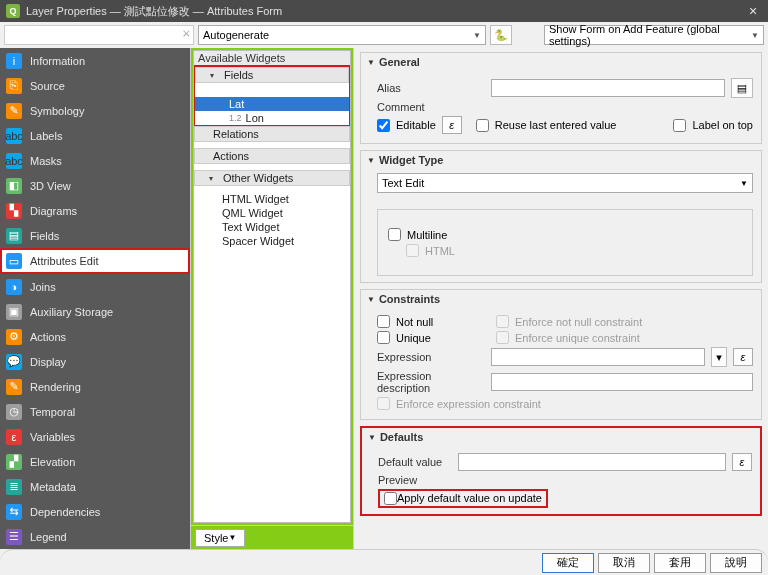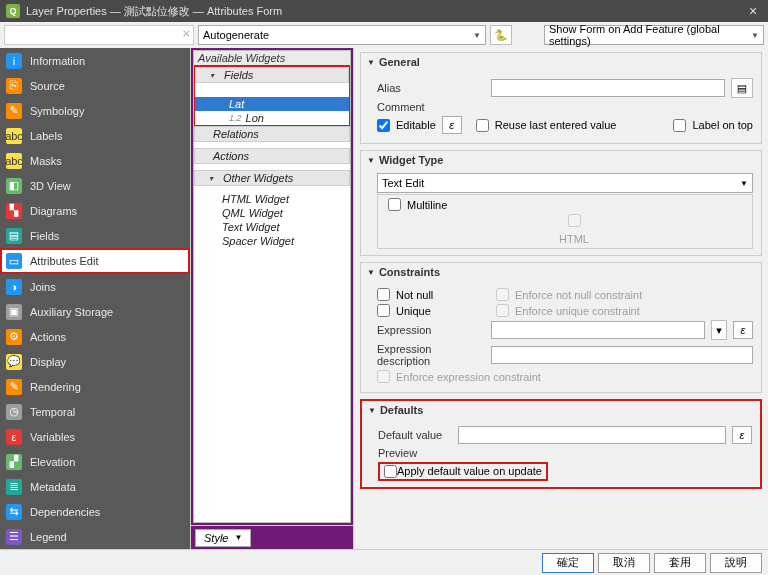--- a/index.html
+++ b/index.html
@@ -13,53 +13,53 @@
 .search-x { position:absolute; right:3px; top:2px; color:#aaa; font-size:11px; cursor:pointer;}
 .combo { flex: 1; height: 20px; border: 1px solid #aaa; background: #fff; display: flex; align-items: center; padding: 0 4px; }
 .combo .arrow { margin-left: auto; font-size: 8px; color: #555; }
 .iconbtn { width: 22px; height: 20px; border: 1px solid #bbb; background: #fdfdfd; display:flex;align-items:center;justify-content:center;cursor:pointer;}
 .mainrow { flex: 1; display: flex; min-height: 0; }
 .sidebar { width: 190px; background: #595959; color: #e8e8e8; overflow-y: auto; }
 .side-item { height: 25px; display: flex; align-items: center; padding: 0 6px; gap: 8px; cursor: pointer; }
 .side-item.selected { background: #fff; color: #333; border: 2px solid #cc1b1b; height:26px; padding:0 4px;}
 .side-icon { width: 16px; height: 16px; display: inline-flex; align-items: center; justify-content: center; font-size: 11px; border-radius:2px; }
 .ic-blue { background:#2196f3; color:#fff; }
-.ic-yellow { background:#fde047; color:#333; }
+.ic-yellow { background:#0ea5e9; color:#333; }
 .ic-green { background:#66bb6a; color:#fff; }
 .ic-teal { background:#26a69a; color:#fff; }
 .ic-orange { background:#fb8c00; color:#fff; }
 .ic-red { background:#e53935; color:#fff; }
 .ic-purple { background:#7e57c2; color:#fff; }
 .ic-grey { background:#9e9e9e; color:#fff; }
-.center { width: 164px; background: #701a75; border-left:1px solid #ccc; border-right:1px solid #ccc; display:flex; flex-direction:column;font-style:italic;}
+.center { width: 164px; background: #84cc16; border-left:1px solid #ccc; border-right:1px solid #ccc; display:flex; flex-direction:column;}
 .center .tree-wrap { height:calc(100% - 26px); border:1px solid #bbb; margin:2px; background:#fff; position:relative; overflow:hidden;}
 .tree-header { background:#eaeaea; border-bottom:1px solid #ccc; padding:1px 4px; color:#333;}
 .tree-redbox { border:2px solid #cc1b1b; margin:-1px;}
 .tree-row { padding:1px 0 1px 14px; display:flex; align-items:center; gap:4px; color:#222;}
 .tree-row.group { background:#e6e6e6; font-weight:normal;}
 .tree-row.sel { background:#2f7ad0; color:#fff; padding-left:34px;margin-top:14px;}
 .tree-row.child { padding-left:34px; }
 .tree-row.child2 { padding-left:28px; }
 .tree-exp { font-size:8px; color:#444; width:10px; }
 .style-row { height:24px; border-top:1px solid #ccc; display:flex; align-items:center; padding:0 4px; gap:4px;}
-.style-btn { height:18px; border:1px solid #aaa; background:#fdfdfd; padding:0 8px; display:flex;align-items:center; gap:6px;}
+.style-btn { height:18px; border:1px solid #aaa; background:#fdfdfd; padding:0 8px; display:flex;align-items:center; }
 .right { flex:1; background:#f0f0f0; padding:4px 6px; overflow-y:auto;}
 .group { border:1px solid #ccc; background:#f0f0f0; margin-bottom:6px;}
 .group.red { border:2px solid #cc1b1b;}
 .group-hd { display:flex; align-items:center; gap:4px; padding:3px 6px; font-weight:bold; color:#333;}
 .group-hd .tri { font-size:8px; }
 .group-body { padding:4px 8px 6px 16px; }
 .field { display:flex; align-items:center; gap:6px; margin:3px 0;}
 .field label { width:108px; color:#333;}
 .textin { flex:1; height:18px; border:1px solid #aaa; background:#fff; padding:0 4px;}
 .chk { width:13px; height:13px; }
 .eps { width:20px; height:18px; border:1px solid #aaa; background:#fdfdfd; display:flex;align-items:center;justify-content:center; font-style:italic; cursor:pointer;}
-.inner-box { border:1px solid #ccc; padding:0 10px; margin-top:1px; background:#f0f0f0;}
+.inner-box { border:1px solid #ccc; padding:15px 10px; margin-top:16px; background:#f0f0f0;}
 .combo-wt { height:20px; border:1px solid #aaa; background:#fff; display:flex; align-items:center; padding:0 4px; }
-.footer { height:26px; border-top:1px solid #ccc; display:flex; align-items:center; justify-content:flex-end; padding:0 6px; gap:4px; background:#f0f0f0;}
+.footer { height:26px; border-top:1px solid #ccc; display:flex; align-items:center; justify-content:flex-end; padding:0 6px; gap:4px; background:#f0f0f0;border-radius:13px;}
 .btn { height:20px; border:1px solid #999; background:#fdfdfd; padding:0 14px; display:flex; align-items:center; cursor:pointer;}
 .btn.primary { border:1px solid #2f7ad0; }
 .disabled { color:#9e9e9e; }
 .small-red { border:2px solid #cc1b1b; display:inline-flex; align-items:flex-start; padding:1px 4px; gap:0;}
 </style>
 </head>
 <body>
 
 <div class="titlebar">
   <span class="q">Q</span>
@@ -250,21 +250,21 @@
       <div class="group-body">
         <div class="combo-wt">
             <span>Text Edit</span>
             <span class="arrow" style="margin-left:auto;font-size:8px;">▼</span>
           </div>
         <div class="inner-box">
           <div class="field">
               <input type="checkbox" class="chk" style="">
               <span>Multiline</span>
             </div>
-          <div class="field" style="padding-left:18px;flex-direction:column;">
+          <div class="field" style="padding-left:18px;">
               <input type="checkbox" class="chk" disabled="" style="">
               <span class="disabled">HTML</span>
             </div>
         </div>
       </div>
     </div>
 
     <div class="group">
       <div class="group-hd">
           <span class="tri">▼</span>

